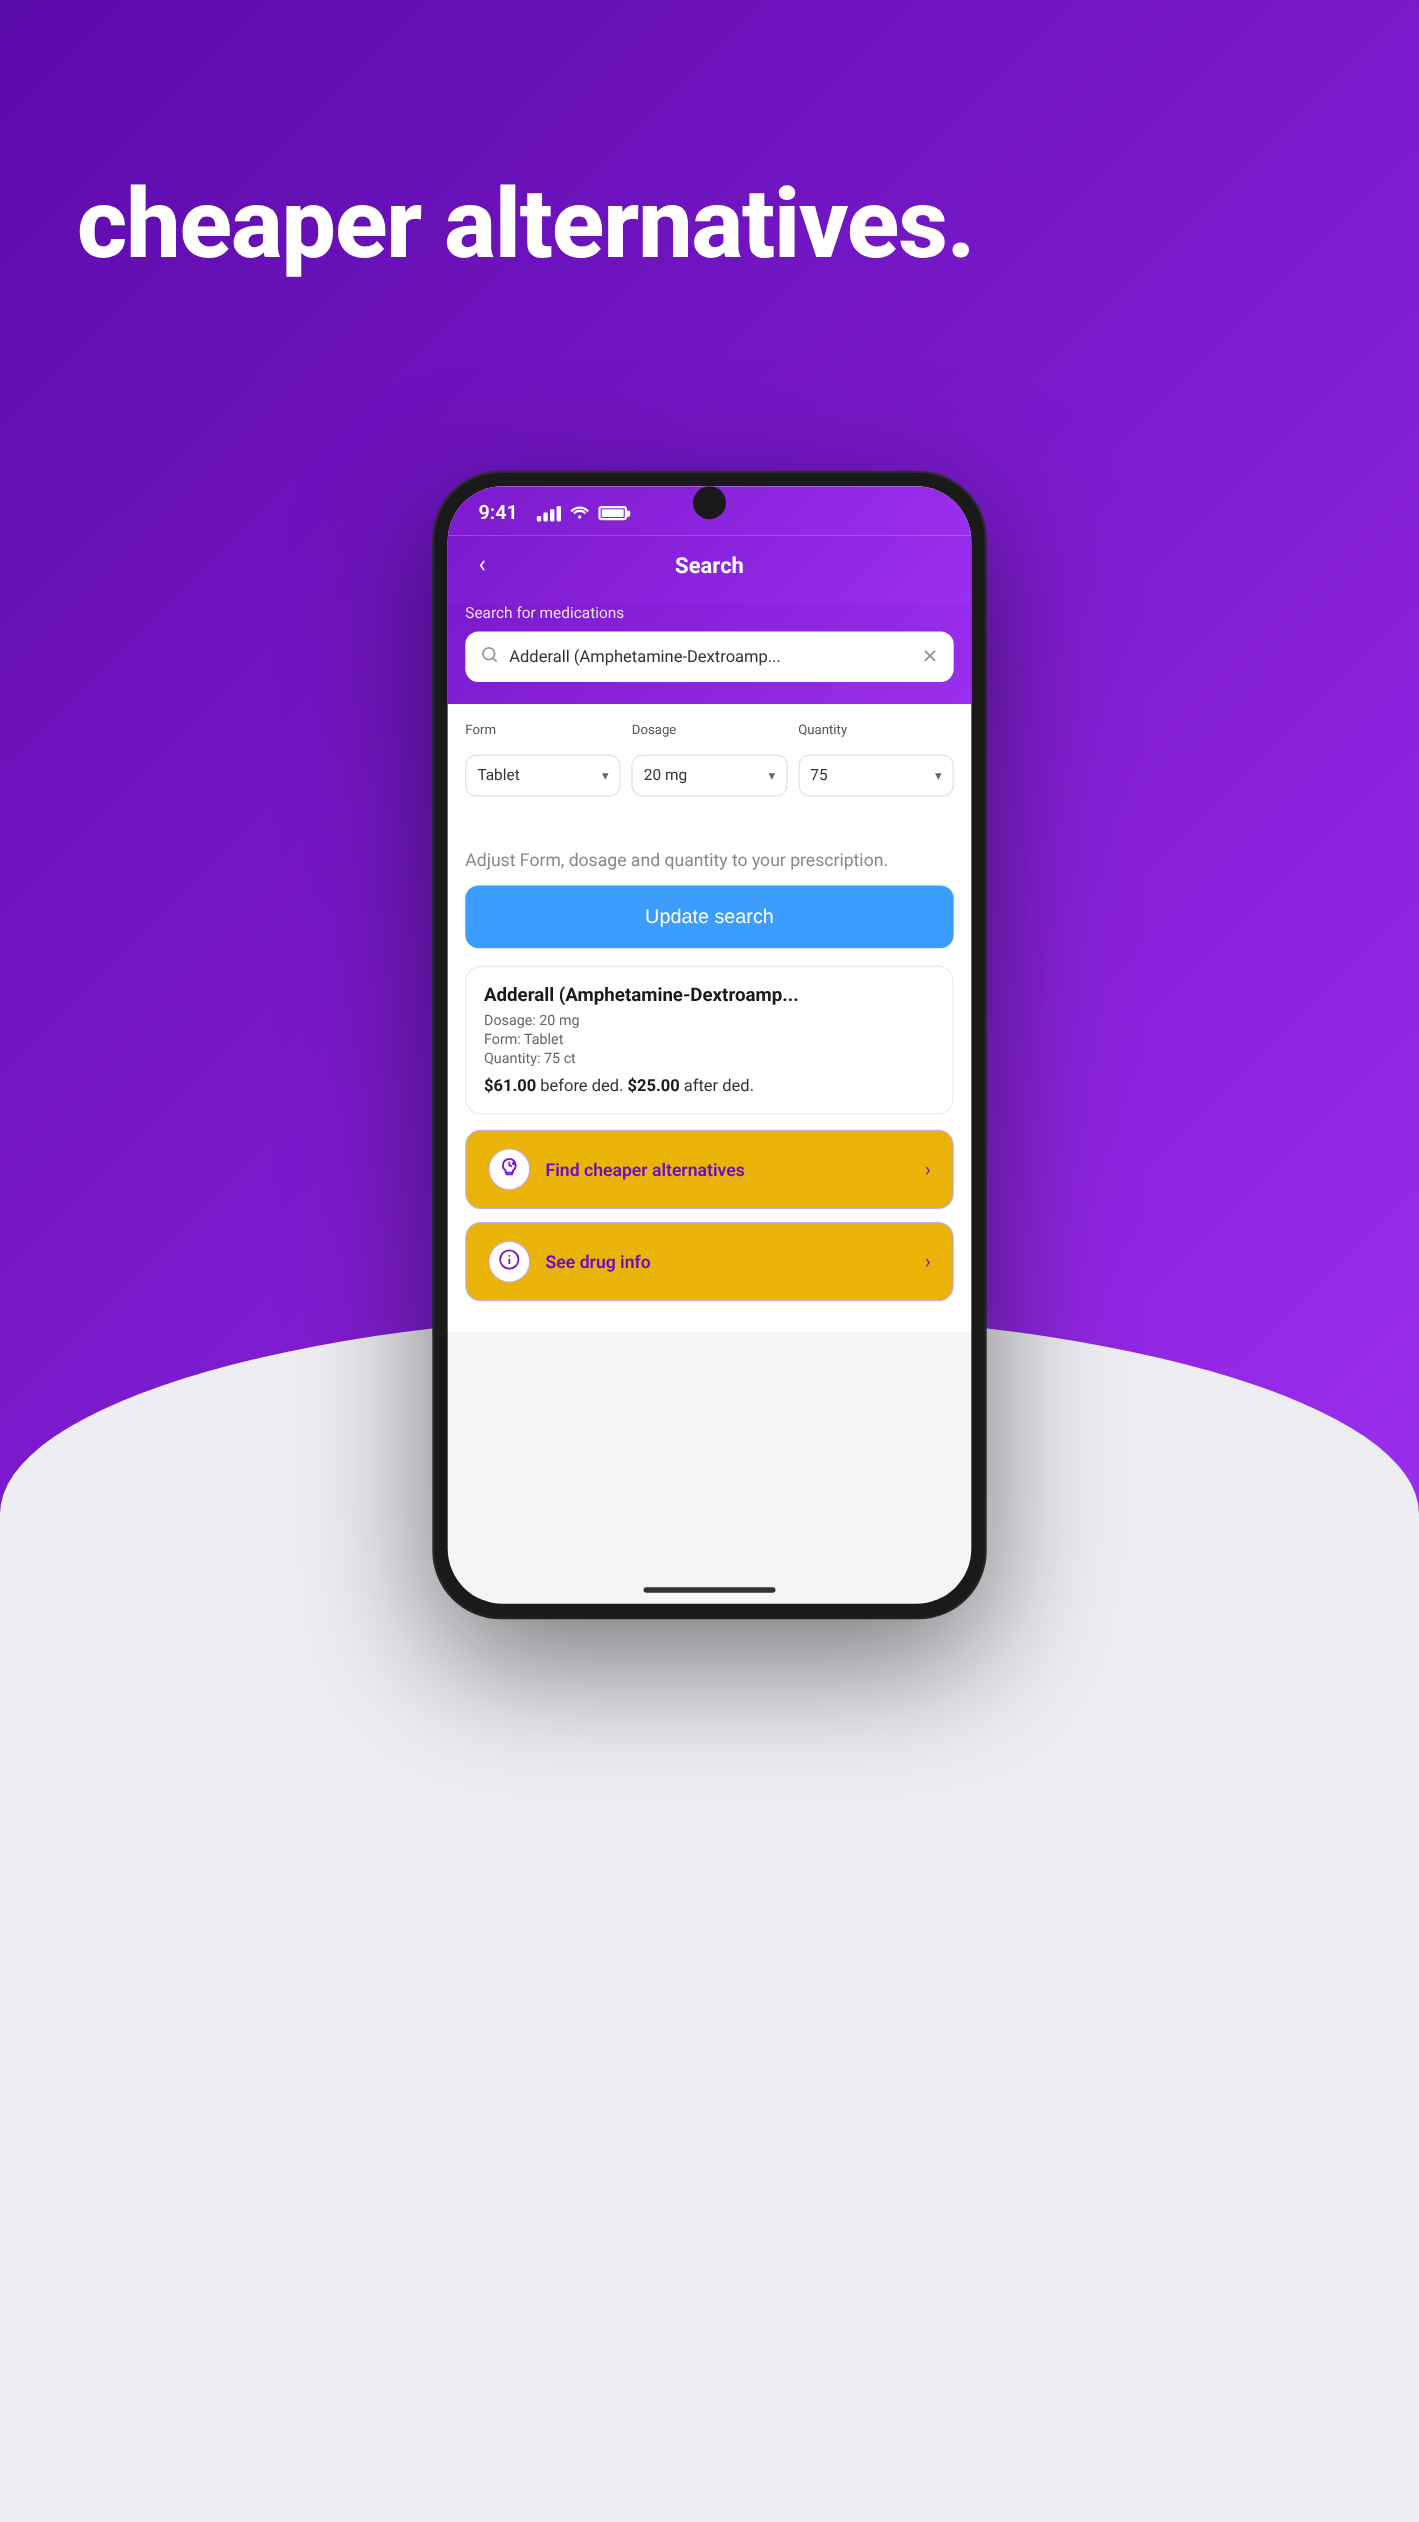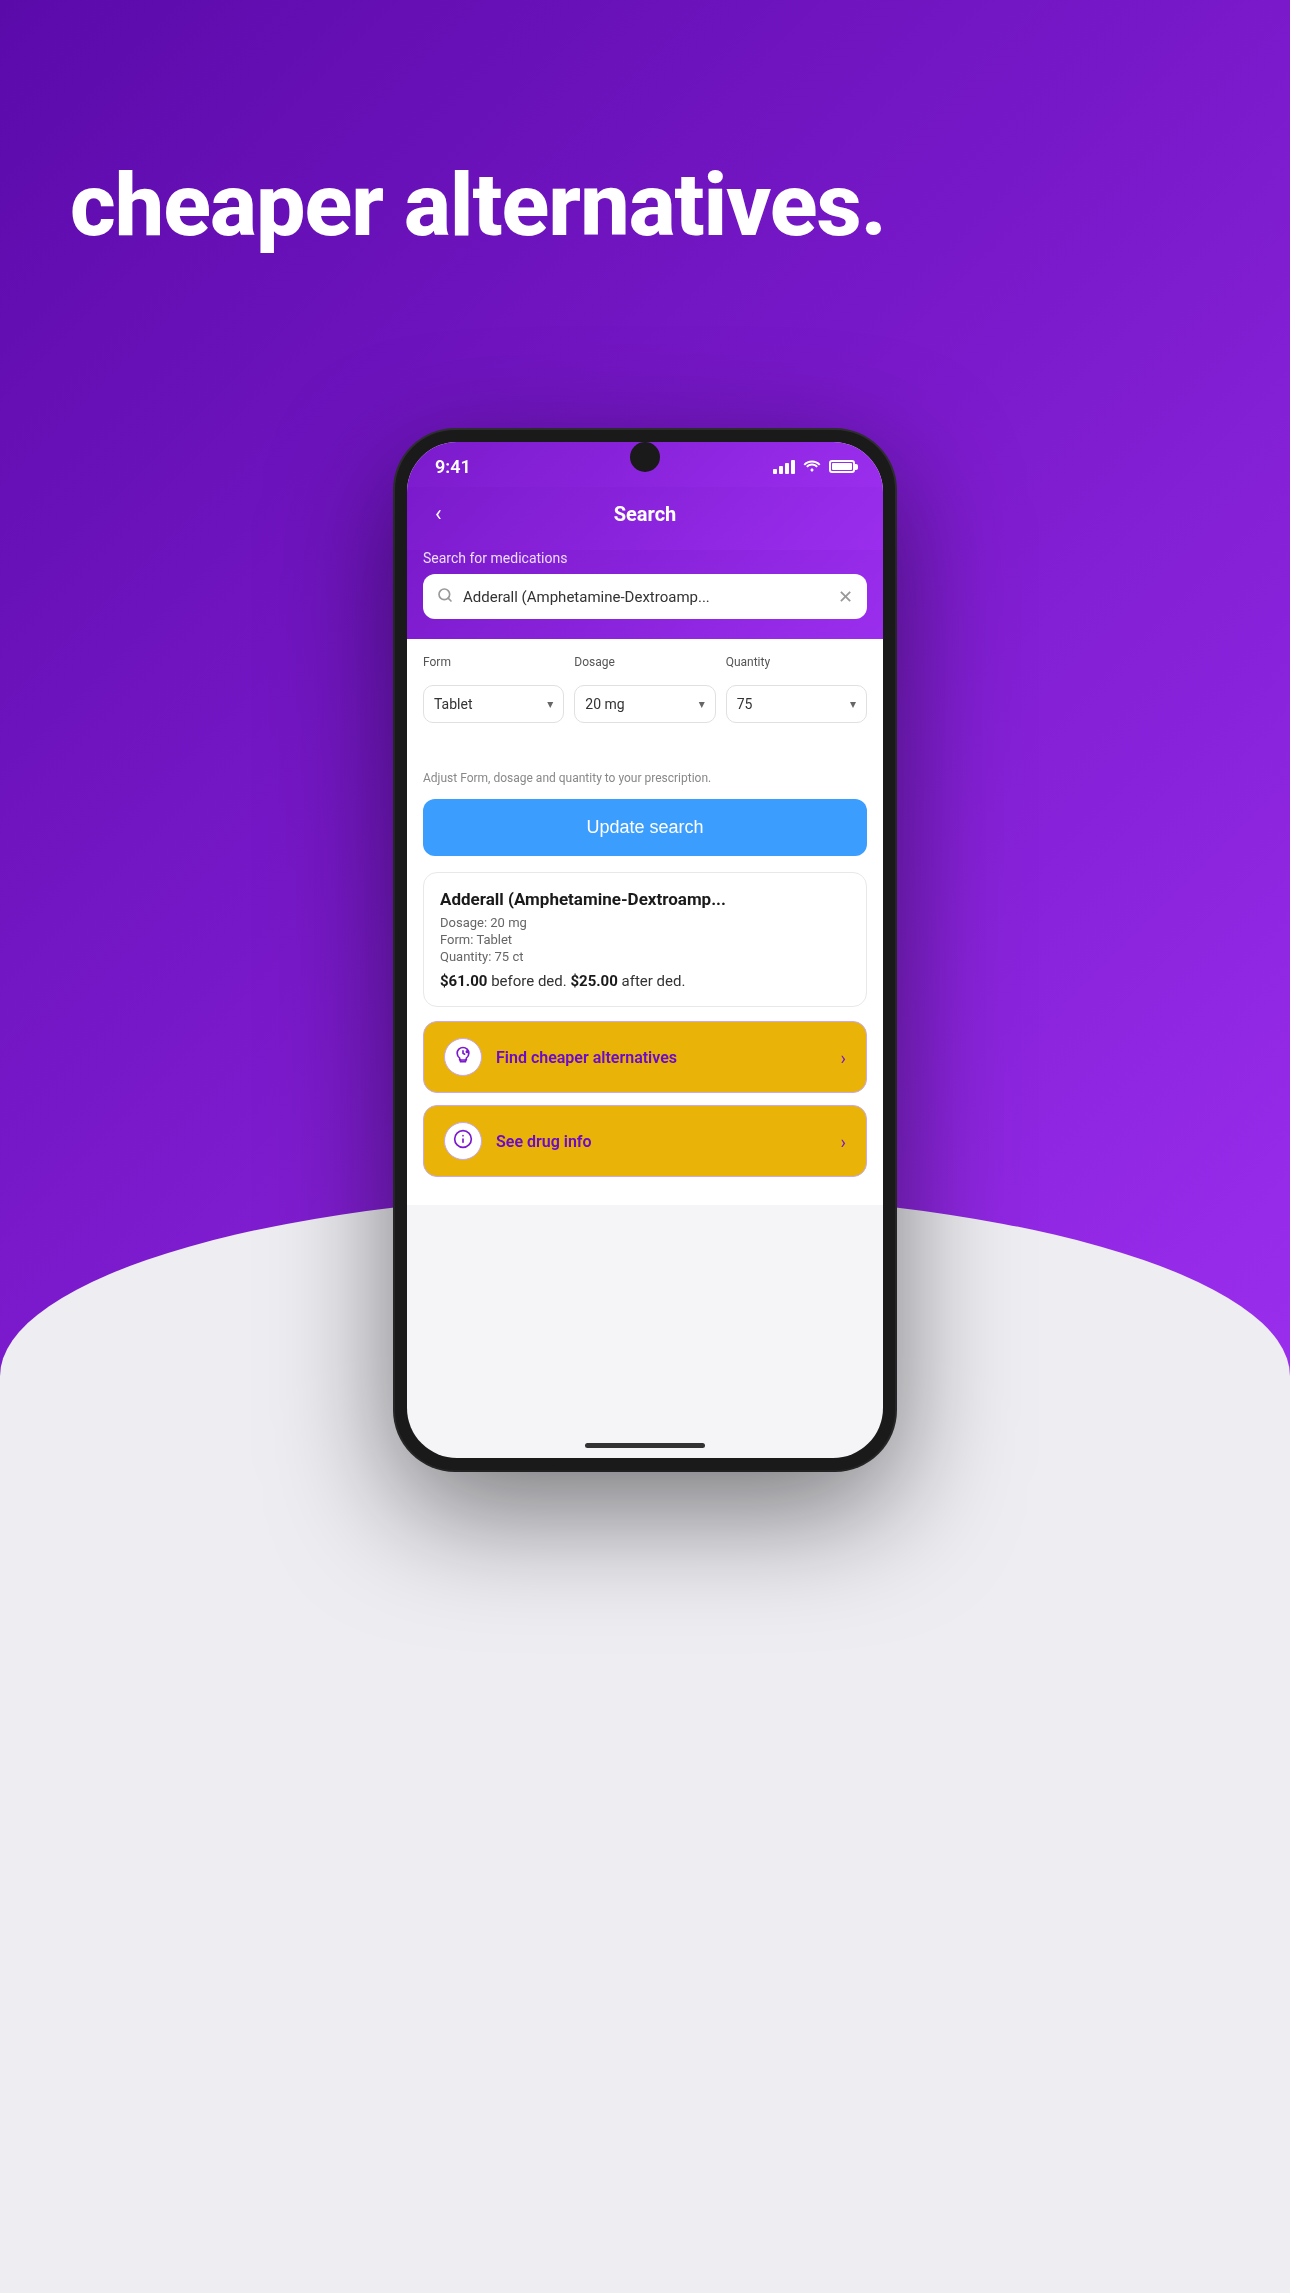--- a/index.html
+++ b/index.html
@@ -60,21 +60,20 @@
       background: #F5F5F8;
       border-radius: 50px;
       overflow: hidden;
       position: relative;
     }
 
     
     .status-bar {
       background: linear-gradient(135deg, #7B1ACC 0%, #9B2EEE 100%);
       display: flex;
-      justify-content: space-between;
       align-items: center;
       padding: 14px 28px 10px;
       position: relative;
       gap: 17px;
     }
 
     .status-time {
       color: white;
       font-size: 18px;
       font-weight: 600;
@@ -246,21 +245,21 @@
       font-size: 14px;
       color: #333;
     }
 
     .chevron-down {
       color: #666;
       font-size: 12px;
     }
 
     .filter-hint {
-      font-size: 12px;
+      font-size: 16px;
       color: #888;
       margin-bottom: 14px;
       margin-top: 48px;
     }
 
     
     .update-btn {
       background: #3B9EFF;
       color: white;
       border: none;

